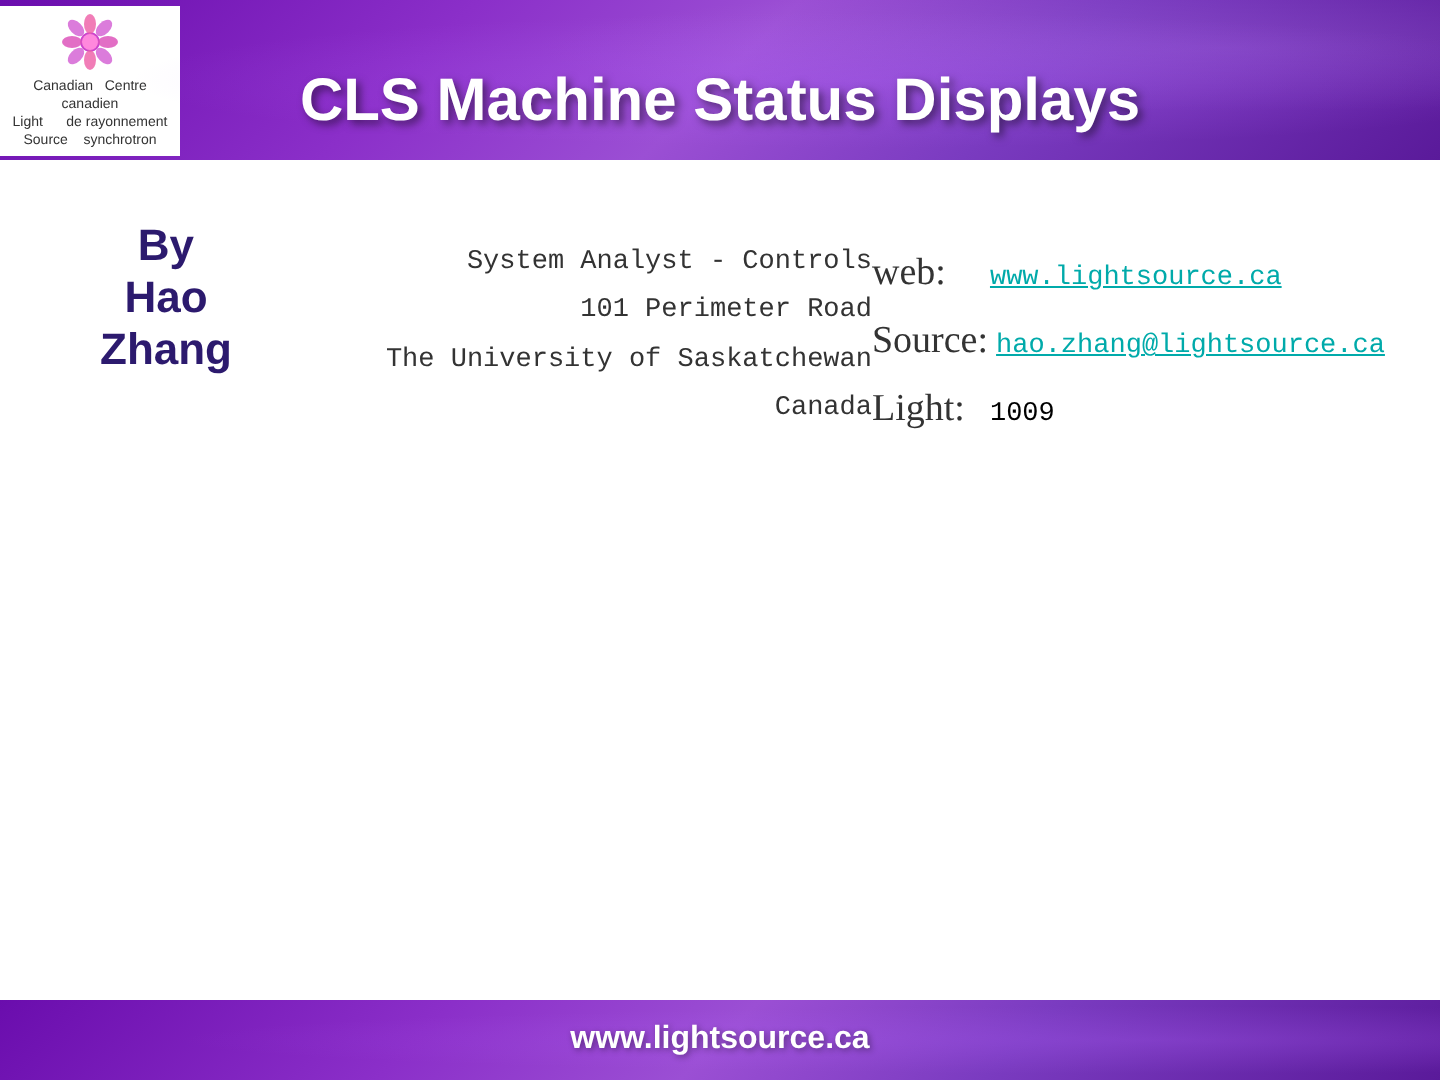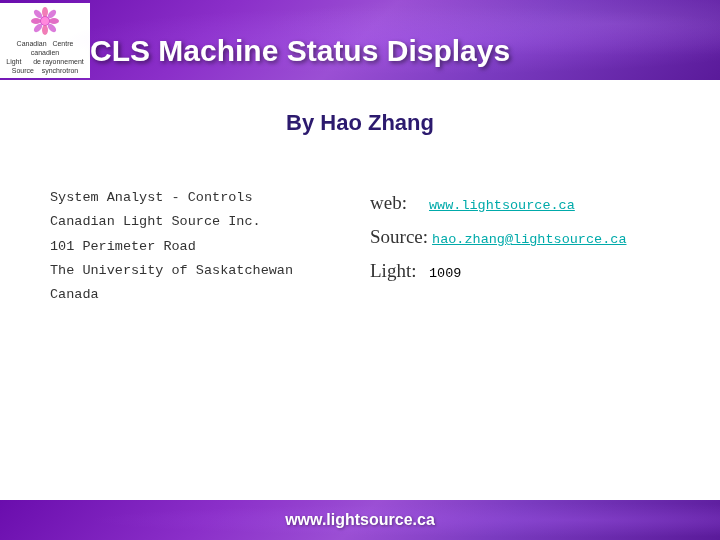--- a/index.html
+++ b/index.html
@@ -54,40 +54,39 @@
     .logo-text {
       font-size: 7px;
       color: #333;
       text-align: center;
       line-height: 1.3;
       margin-top: 2px;
     }
 
     .header-title {
       flex: 1;
-      text-align: left;
+      text-align: center;
       color: white;
       font-size: 30px;
       font-weight: bold;
       text-shadow: 2px 2px 4px rgba(0,0,0,0.5);
       font-family: Arial, sans-serif;
       position: relative;
       z-index: 1;
       padding-right: 90px;
       margin-top: 21px;
     }
 
     
     .main-content {
       width: 100%;
       height: 420px;
       background: white;
       padding: 30px 50px;
       display: flex;
-      flex-direction: column;
     }
 
     .subtitle {
       text-align: center;
       font-size: 22px;
       font-weight: bold;
       color: #2c1a6e;
       margin-bottom: 40px;
     }
 
@@ -103,20 +102,21 @@
     .left-column {
       flex: 0 0 auto;
       min-width: 320px;
       line-height: 1.8;
       color: #333;
     }
 
     .left-column .line {
       display: block;
       white-space: nowrap;
+      text-align: right;
     }
 
     .right-column {
       flex: 1;
       line-height: 1.8;
     }
 
     .right-row {
       display: flex;
       align-items: baseline;
@@ -205,21 +205,20 @@
   <h1 class="header-title">CLS Machine Status Displays</h1>
 </header>
 
 <main class="main-content">
   <div class="subtitle">By Hao Zhang</div>
 
   <div class="contact-section">
 
     <div class="left-column">
       <span class="line">System Analyst - Controls</span>
-      <span class="line">Canadian Light Source Inc.</span>
       <span class="line">101 Perimeter Road</span>
       <span class="line">The University of Saskatchewan</span>
       <span class="line">Canada</span>
     </div>
 
     <div class="right-column">
       <div class="right-row">
         <span class="right-label">web:</span>
         <a class="right-value link-cyan" href="#">www.lightsource.ca</a>
       </div>

